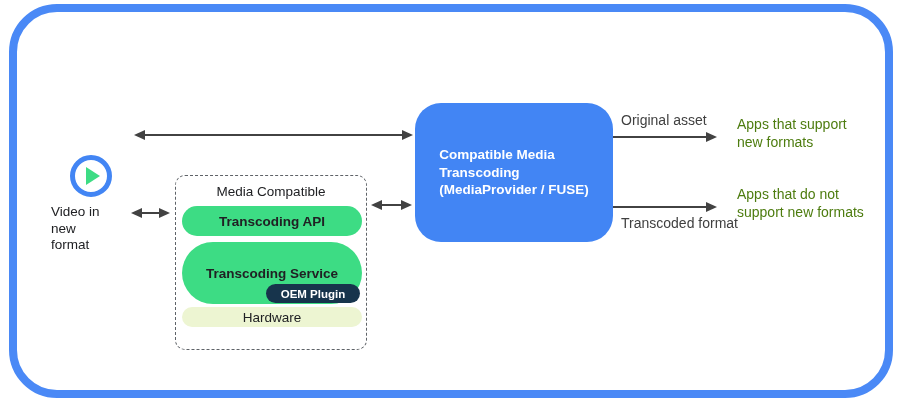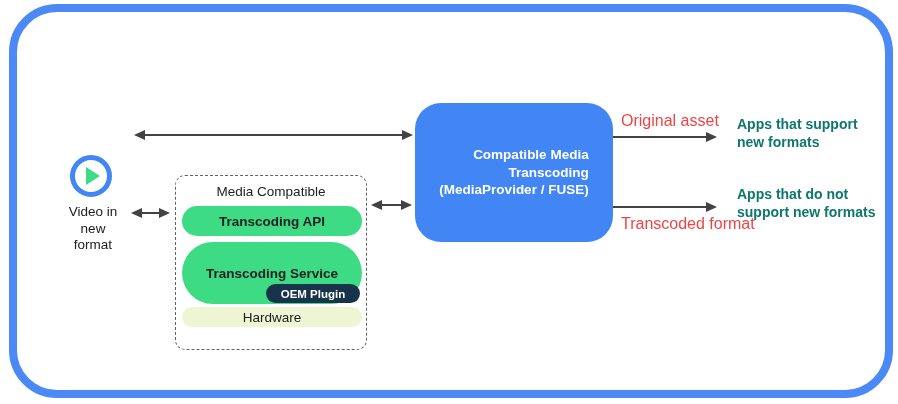--- a/index.html
+++ b/index.html
@@ -15,21 +15,21 @@
   .play-circle{
     position:absolute;left:70px;top:155px;width:42px;height:42px;box-sizing:border-box;
     border:5px solid #4285f4;border-radius:50%;background:#fff;
     display:flex;align-items:center;justify-content:center;
   }
   .play-tri{
     width:0;height:0;margin-left:4px;
     border-left:14px solid #3ddc84;border-top:9px solid transparent;border-bottom:9px solid transparent;
   }
   .src-label{
-    position:absolute;left:51px;top:204px;width:84px;text-align:center;
+    position:absolute;left:51px;top:204px;width:84px;
     font-size:13.5px;line-height:16.5px;white-space:pre-line;
   }
   
   .mf-box{
     position:absolute;left:175px;top:175px;width:192px;height:175px;box-sizing:border-box;
     border:1.5px dashed #5f6368;border-radius:10px;background:#fff;
   }
   .mf-title{
     position:absolute;left:175px;top:184px;width:192px;text-align:center;font-size:13.5px;
   }
@@ -42,37 +42,37 @@
   .pill-hw{top:307px;height:20px;border-radius:16px;background:#edf5d2;}
   .oem{
     position:absolute;right:2px;bottom:1px;width:94px;height:19px;border-radius:10px;
     background:#17344c;color:#fff;font-size:11.5px;font-weight:bold;
     display:flex;align-items:center;justify-content:center;
   }
   
   .ct-box{
     position:absolute;left:415px;top:103px;width:198px;height:139px;border-radius:26px;
     background:#4285f4;color:#fff;font-weight:bold;font-size:13.5px;line-height:17.5px;
-    display:flex;align-items:center;justify-content:center;text-align:right;white-space:pre-line;
+    display:flex;align-items:center;justify-content:center;text-align:left;white-space:pre-line;
   }
   
   .arrow{position:absolute;height:2px;background:#424242;}
   .ah{position:absolute;top:-4px;width:0;height:0;border-top:5px solid transparent;border-bottom:5px solid transparent;}
   .ah-r{right:-11px;border-left:11px solid #424242;}
   .ah-l{left:-11px;border-right:11px solid #424242;}
   .a-long{left:145px;top:134px;width:257px;}
   .a-src{left:142px;top:212px;width:17px;}
   .a-mid{left:382px;top:204px;width:19px;}
   .a-orig{left:613px;top:136px;width:93px;}
   .a-trans{left:613px;top:206px;width:93px;}
   
-  .asset-label{position:absolute;font-size:16px;color:#ef4444;white-space:nowrap;}
+  .asset-label{position:absolute;font-size:14px;color:#404040;white-space:nowrap;}
   .lbl-orig{left:621px;top:112px;}
   .lbl-trans{left:621px;top:215px;}
-  .apps{position:absolute;left:737px;font-size:14px;line-height:17.5px;white-space:pre-line;color:#0f766e;font-weight:bold;}
+  .apps{position:absolute;left:737px;font-size:14px;line-height:17.5px;white-space:pre-line;color:#4d7c0f;}
   .apps-1{top:116px;}
   .apps-2{top:186px;}
 </style>
 </head>
 <body>
 
 <div class="canvas">
 
   <div class="frame"></div>
 

